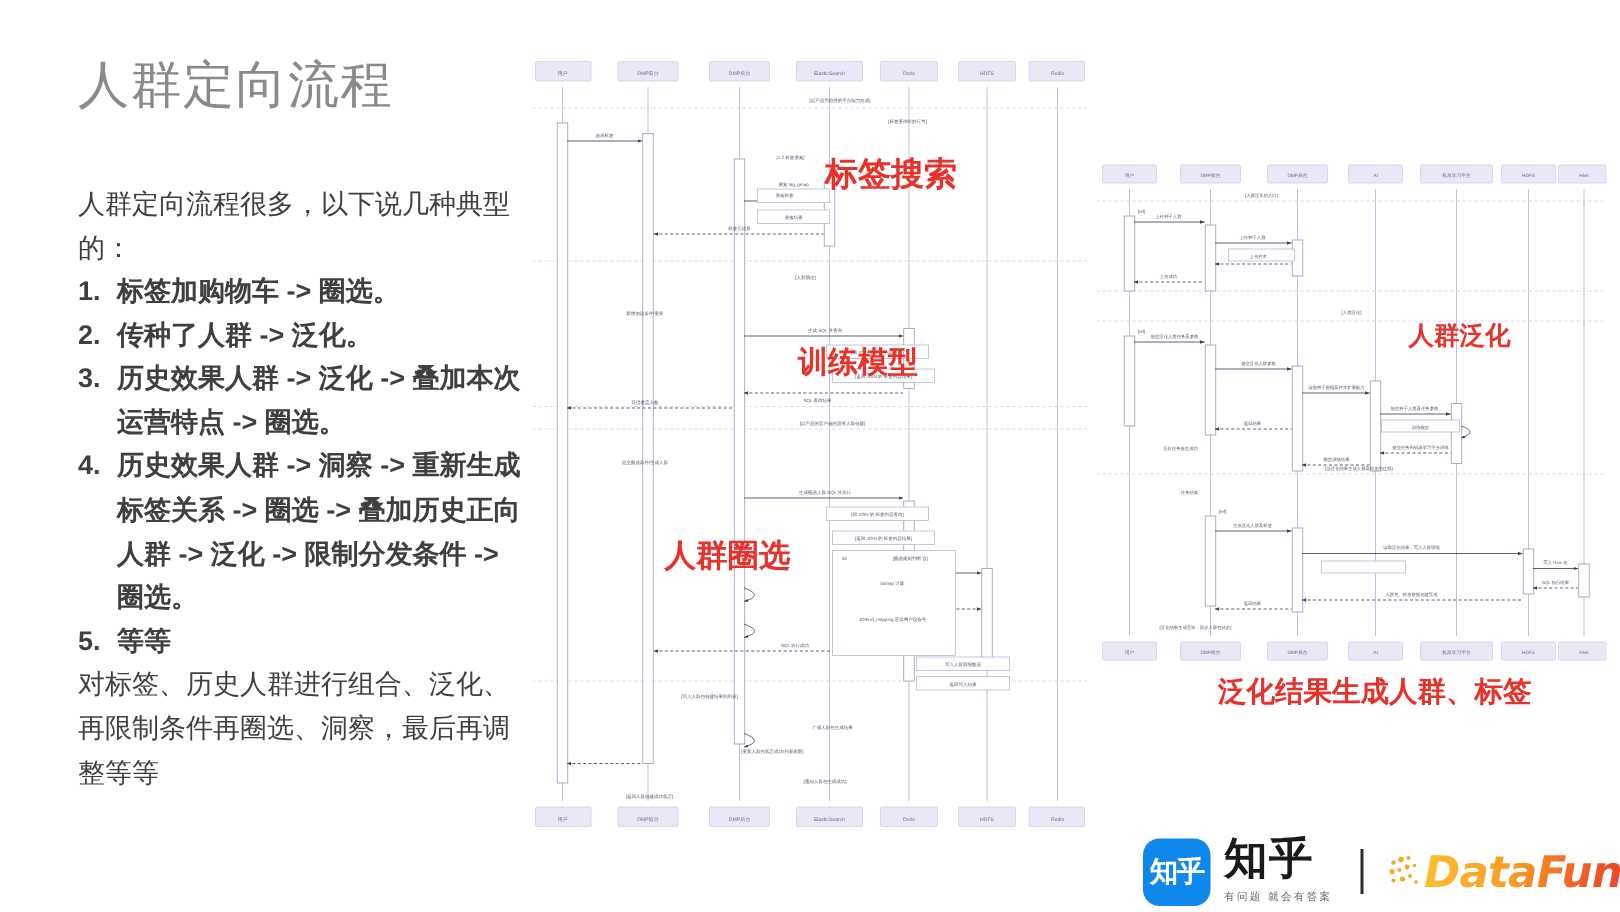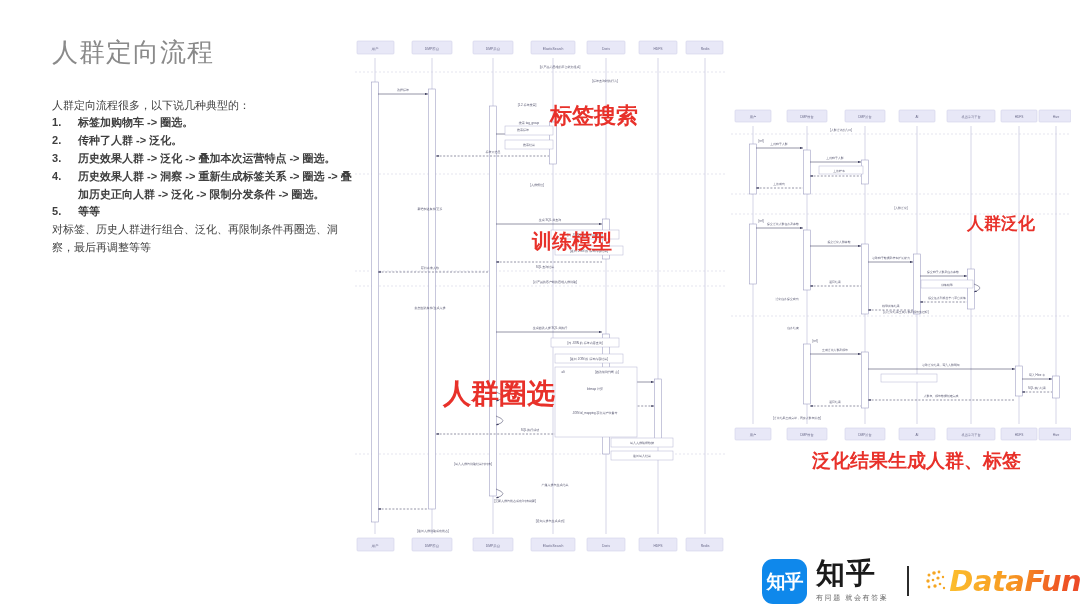--- a/index.html
+++ b/index.html
@@ -5,28 +5,28 @@
   html,body{margin:0;padding:0;}
   body{
     width:1080px;height:608px;background:#ffffff;overflow:hidden;
     font-family:"Liberation Sans","DejaVu Sans",sans-serif;
     position:relative;
   }
 
   
   #left-col{position:absolute;left:52px;top:36px;width:300px;}
   #slide-title{
-    font-size:26px;color:#8a8a8a;font-weight:400;letter-spacing:1px;
+    font-size:34px;color:#8a8a8a;font-weight:400;letter-spacing:1px;
     line-height:1.25;white-space:nowrap;
   }
   #slide-subtitle{
     font-size:13.5px;color:#b4b4b4;margin-top:7px;letter-spacing:.5px;
     white-space:nowrap;
   }
-  #body-block{margin-top:28px;color:#3f3f3f;font-size:11px;line-height:1.62;}
+  #body-block{margin-top:43px;color:#3f3f3f;font-size:18px;line-height:1.62;}
   #intro-line{white-space:normal;}
   ol.steps{margin:0;padding:0;list-style:none;counter-reset:s;font-weight:bold;}
   ol.steps>li{
     counter-increment:s;position:relative;padding-left:26px;margin:0;
   }
   ol.steps>li:before{
     content:counter(s) ".";position:absolute;left:0;top:0;
     font-weight:600;color:#3f3f3f;
   }
   #outro-line{margin-top:0;}
@@ -38,22 +38,22 @@
   .diagram svg{display:block;width:100%;height:100%;}
 
   
   .annot{
     position:absolute;color:#e8312a;font-weight:700;white-space:nowrap;
     font-family:"Liberation Serif","DejaVu Serif",serif;
     text-align:center;
   }
   #annot-tag-search{left:550px;top:101px;font-size:22px;}
   #annot-crowd-estimate{left:532px;top:228px;font-size:20px;}
-  #annot-crowd-select{left:443px;top:375px;font-size:28px;}
-  #annot-crowd-generalize{left:967px;top:212px;font-size:17px;}
+  #annot-crowd-select{left:443px;top:356px;font-size:21px;}
+  #annot-crowd-generalize{left:939px;top:212px;font-size:17px;}
   #annot-generalize-result{left:784px;top:448px;font-size:19px;margin-left:28px;}
 
   
   #footer-logos{
     position:absolute;left:762px;top:558px;height:46px;
     display:flex;align-items:center;
   }
   #zhihu-mark{
     width:45px;height:45px;border-radius:11px;background:#0f88eb;
     display:flex;align-items:center;justify-content:center;

